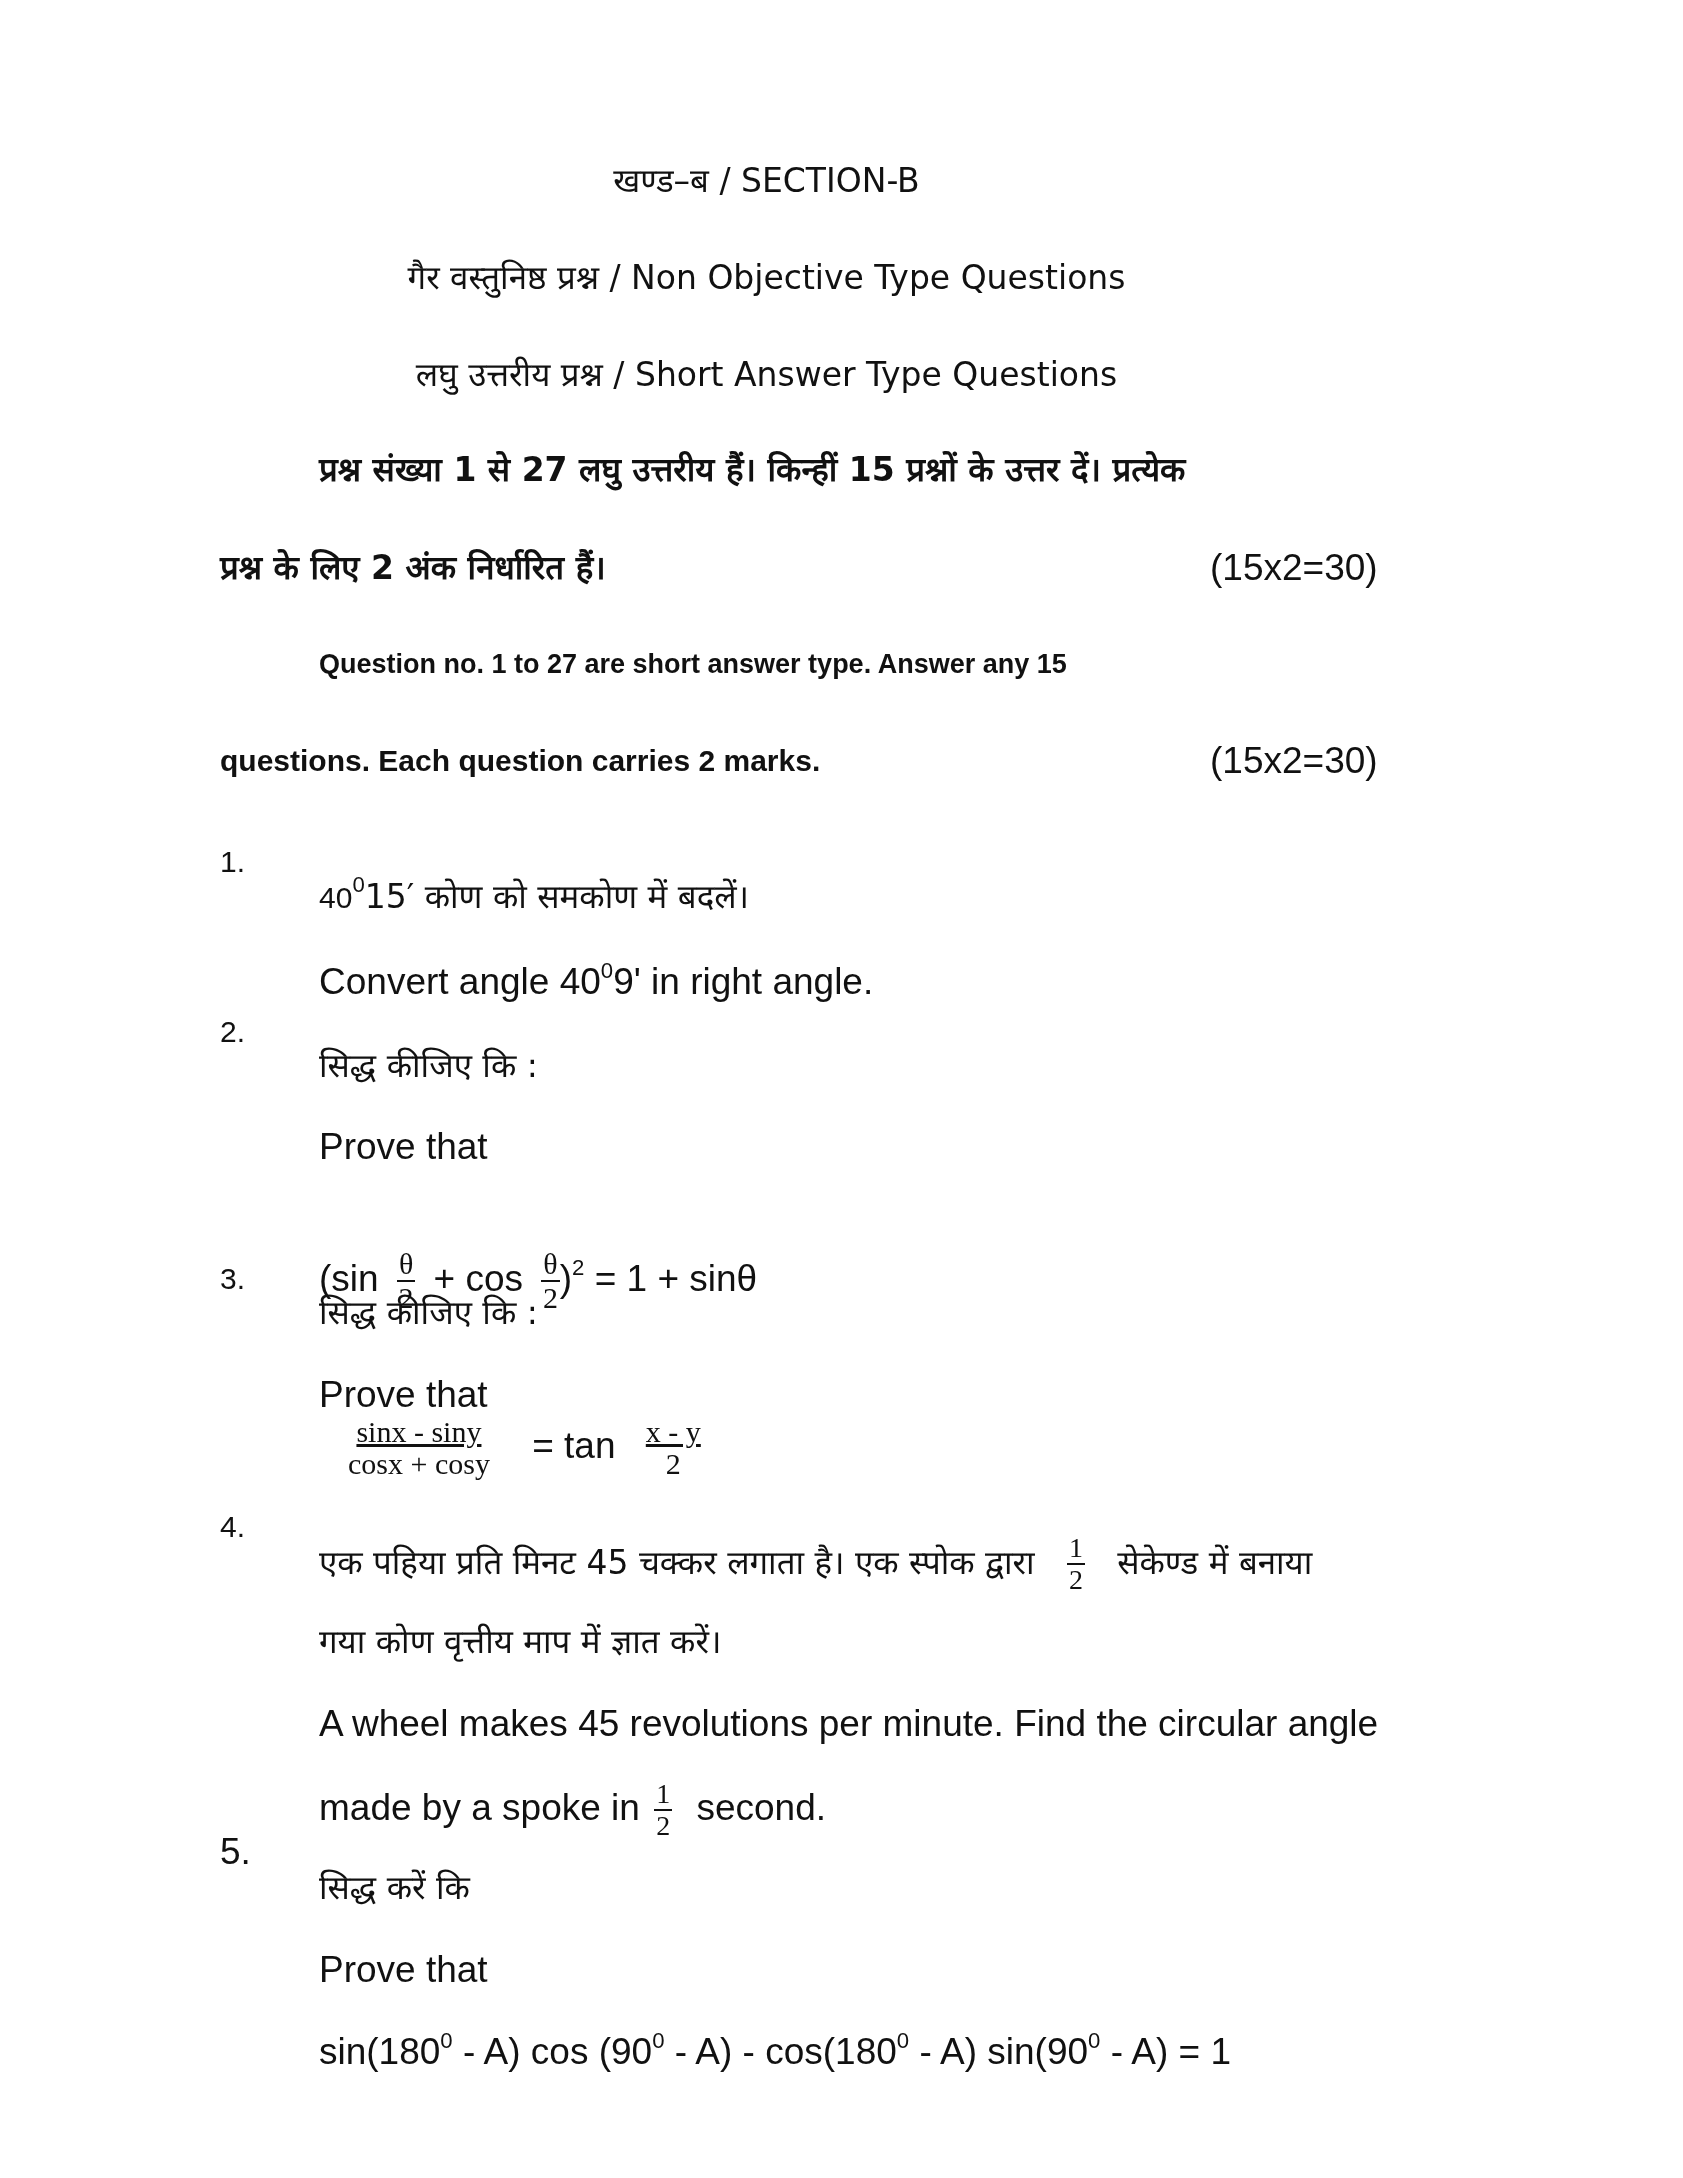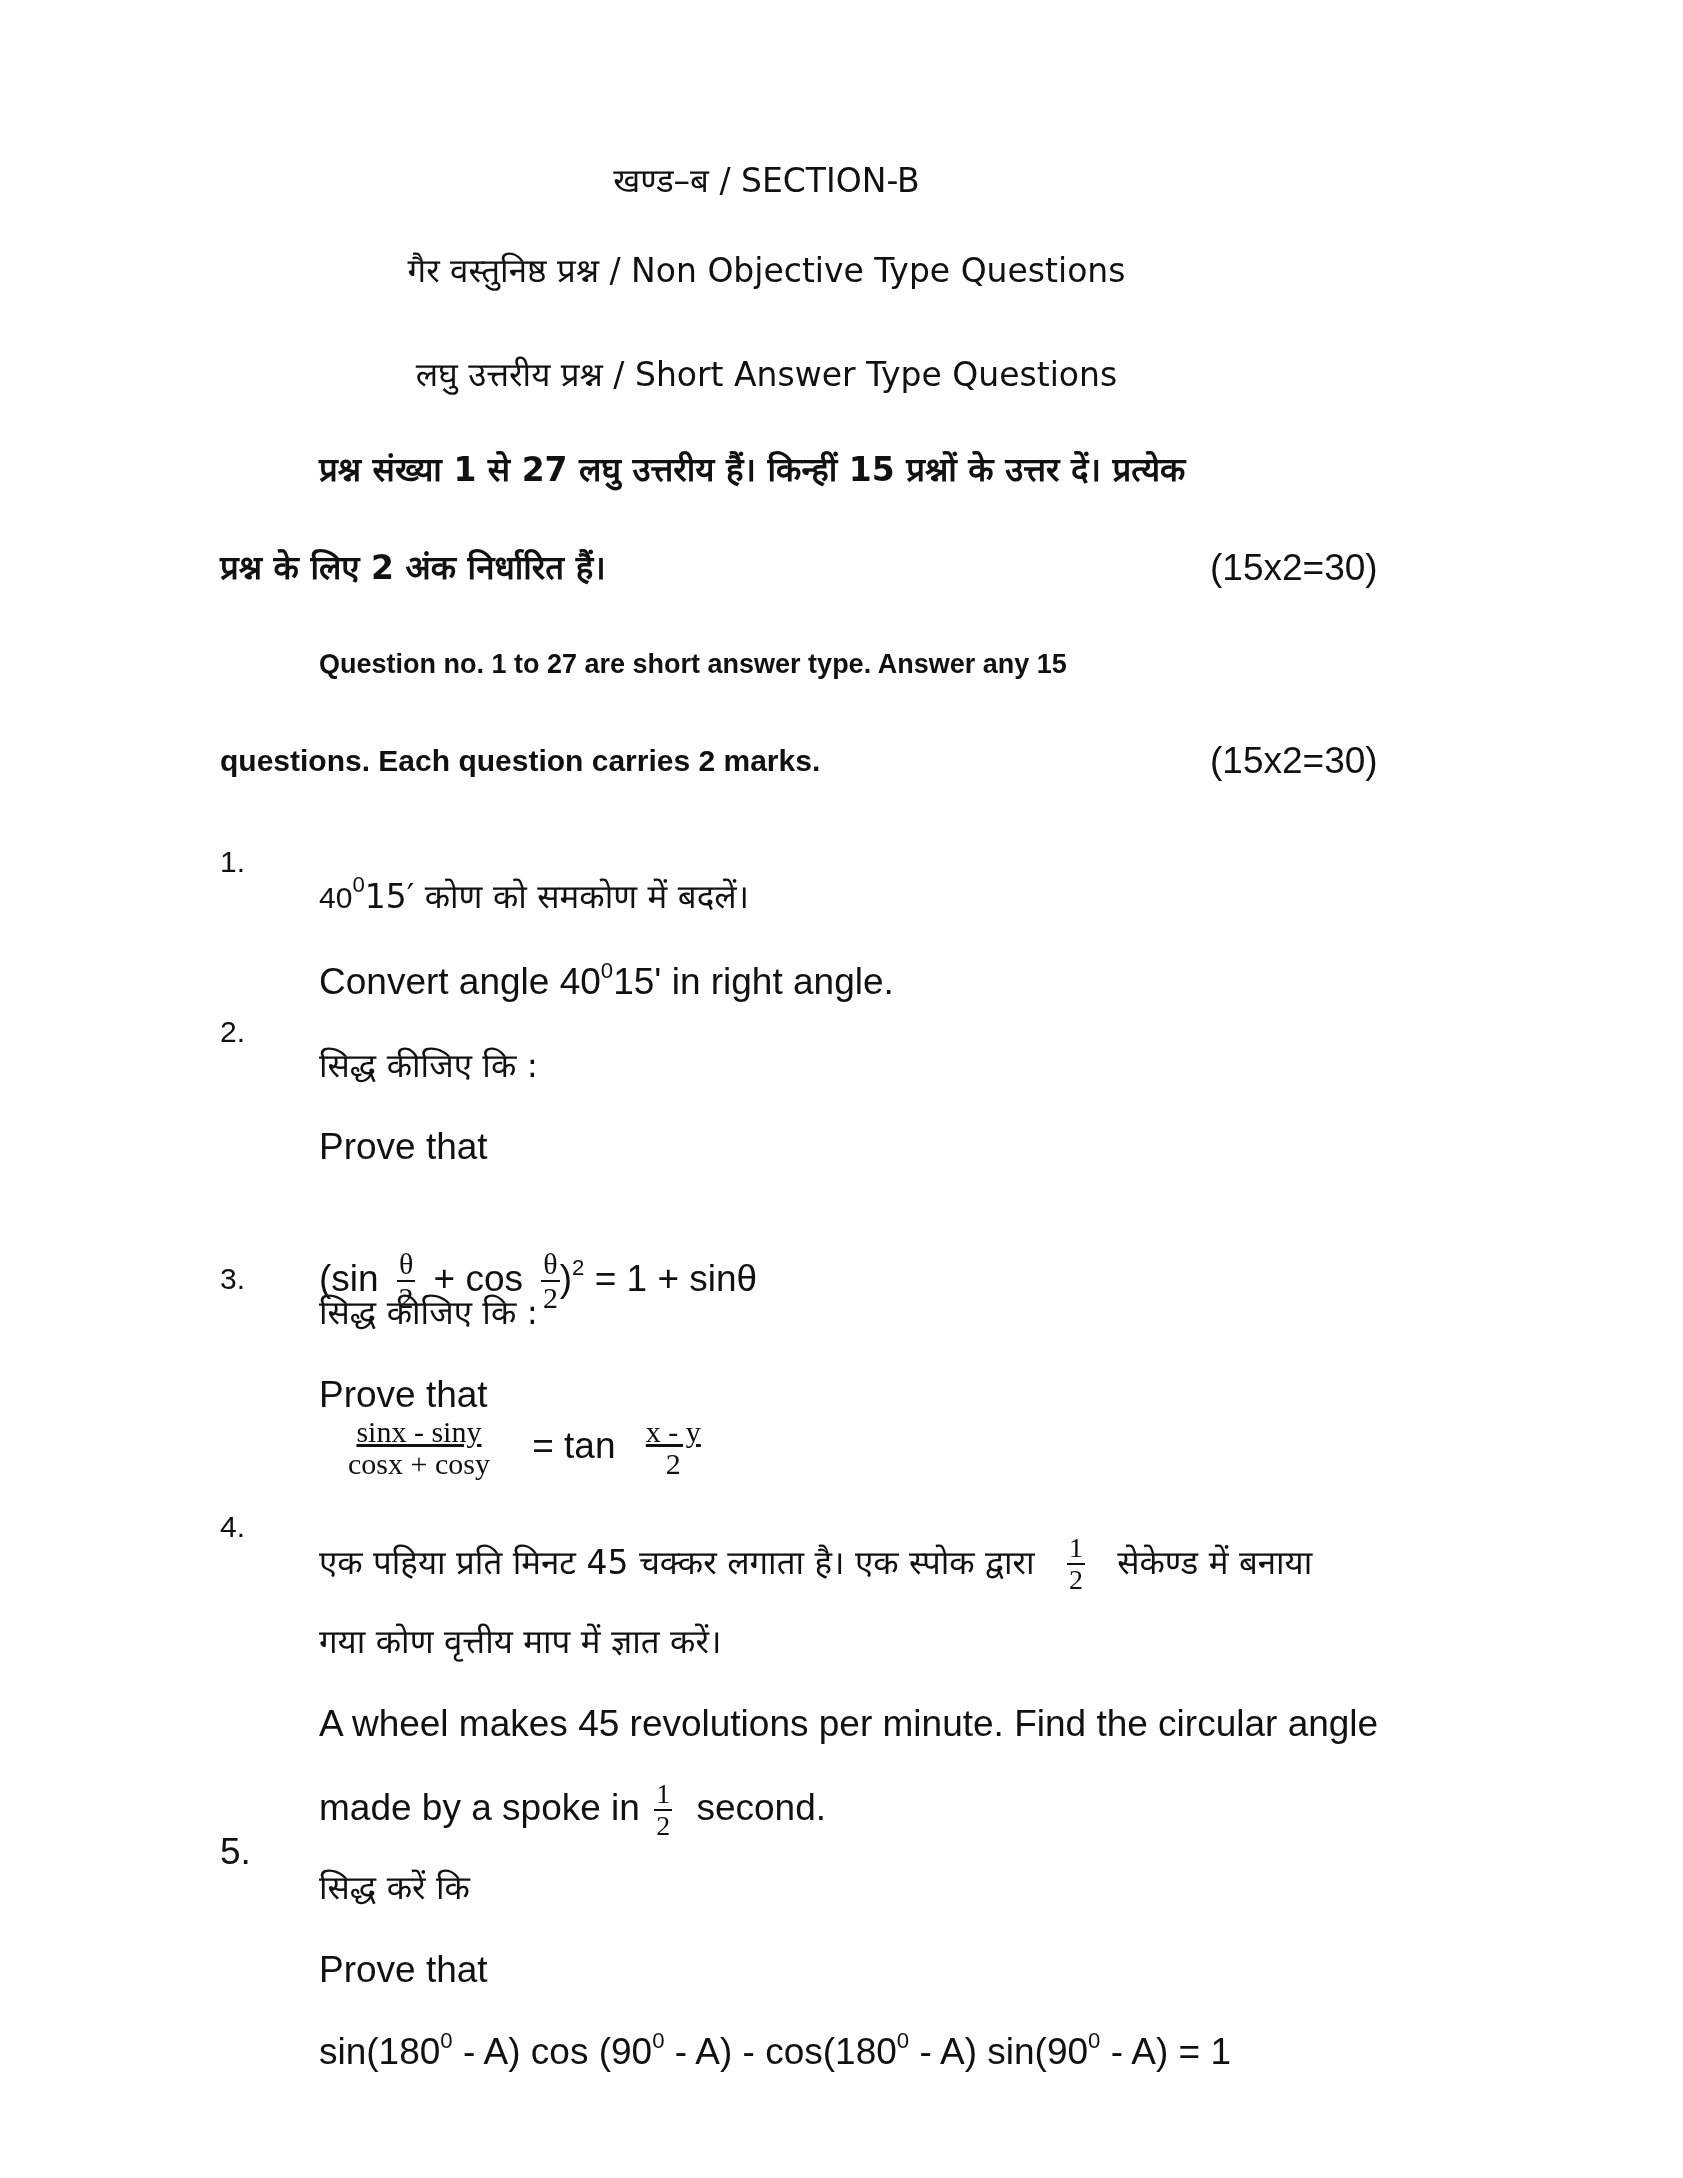--- a/index.html
+++ b/index.html
@@ -19,41 +19,41 @@
   .frac .ul { border-bottom: none; text-decoration: underline; }
   .frac.small { font-size: 28px; line-height: 30px; }
   .marks { position: absolute; left: 1210px; font-size: 37px; line-height: 44px; }
 </style>
 </head>
 <body>
 
 <div class="line center" style="top:158px;">
   <span class="hi">खण्ड–ब / SECTION-B</span>
 </div>
-<div class="line center" style="top:248px;">
+<div class="line center" style="top:255px;">
   <span class="hi">गैर वस्तुनिष्ठ प्रश्न / Non Objective Type Questions</span>
 </div>
 <div class="line center" style="top:352px;">
   <span class="hi">लघु उत्तरीय प्रश्न / Short Answer Type Questions</span>
 </div>
 
 <div class="line bold hi" style="top:448px; left:319px;">प्रश्न संख्या 1 से 27 लघु उत्तरीय हैं। किन्हीं 15 प्रश्नों के उत्तर दें। प्रत्येक</div>
 <div class="line bold hi" style="top:546px; left:220px;">प्रश्न के लिए 2 अंक निर्धारित हैं।</div>
 <div class="marks" style="top:546px;">(15x2=30)</div>
 
 <div class="line bold" style="top:642px; left:319px; font-size:27px;">Question no. 1 to 27 are short answer type. Answer any 15</div>
 <div class="line bold" style="top:739px; left:220px; font-size:30px;">questions. Each question carries 2 marks.</div>
 <div class="marks" style="top:739px;">(15x2=30)</div>
 
 <div class="num" style="top:840px;">1.</div>
 <div class="line txt" style="top:838px;">
   <span style="font-size:30px;">40</span><sup>0</sup><span class="hi">15′ कोण को समकोण में बदलें।</span>
 </div>
 <div class="line txt" style="top:924px;">
-  <span>Convert angle 40</span><sup>0</sup><span>15' in right angle.</span>
+  <span>Convert angle 40</span><sup>0</sup><span>9' in right angle.</span>
 </div>
 
 <div class="num" style="top:1010px;">2.</div>
 <div class="line txt hi" style="top:1008px;">सिद्ध कीजिए कि :</div>
 <div class="line txt" style="top:1089px;">Prove that</div>
 <div class="line txt" style="top:1208px; line-height:69px;">
   <span>(sin</span>
   <span class="frac">
       <span class="n">θ</span>
       <span>2</span>

